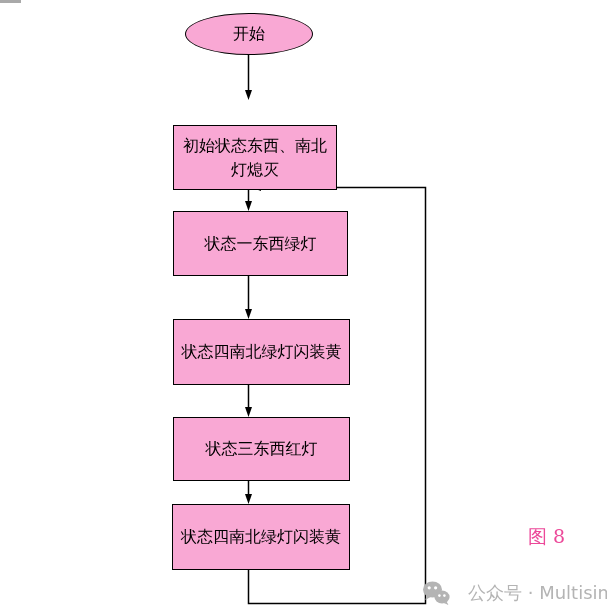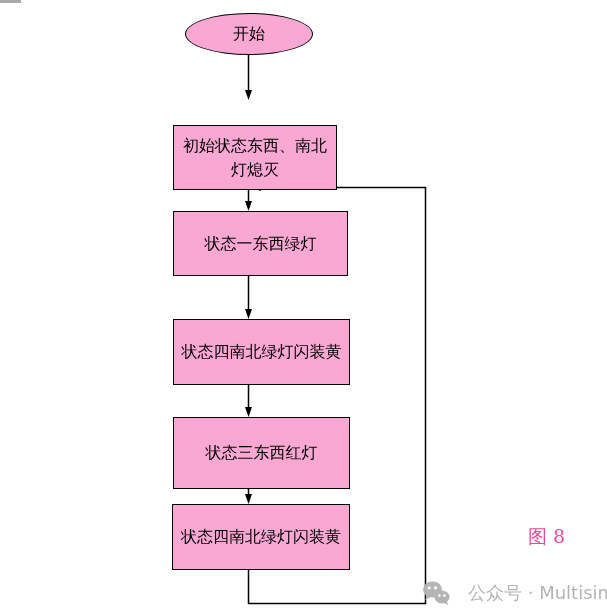--- a/index.html
+++ b/index.html
@@ -39,21 +39,21 @@
   #start-node {
     left: 185px; top: 13px;
     width: 128px; height: 42px;
     border: 1.2px solid #000000;
     border-radius: 50%;
   }
   .box { border: 1.5px solid #000000; }
   #node-init    { left: 173px; top: 100px; width: 164px; height: 65px; margin-top: 25px; }
   #node-state1  { left: 173px; top: 211px; width: 175px; height: 65px; text-align: center; }
   #node-state2  { left: 173px; top: 319px; width: 177px; height: 66px; }
-  #node-state3  { left: 173px; top: 417px; width: 177px; height: 72px; }
+  #node-state3  { left: 173px; top: 417px; width: 177px; height: 64px; }
   #node-state4  { left: 172px; top: 504px; width: 178px; height: 66px; align-items: center; }
   #figure-caption {
     position: absolute;
     left: 528px; top: 524px;
     font-family: "DejaVu Serif", serif;
     font-size: 19px;
     color: #ec4899;
     white-space: nowrap;
   }
   #watermark {

